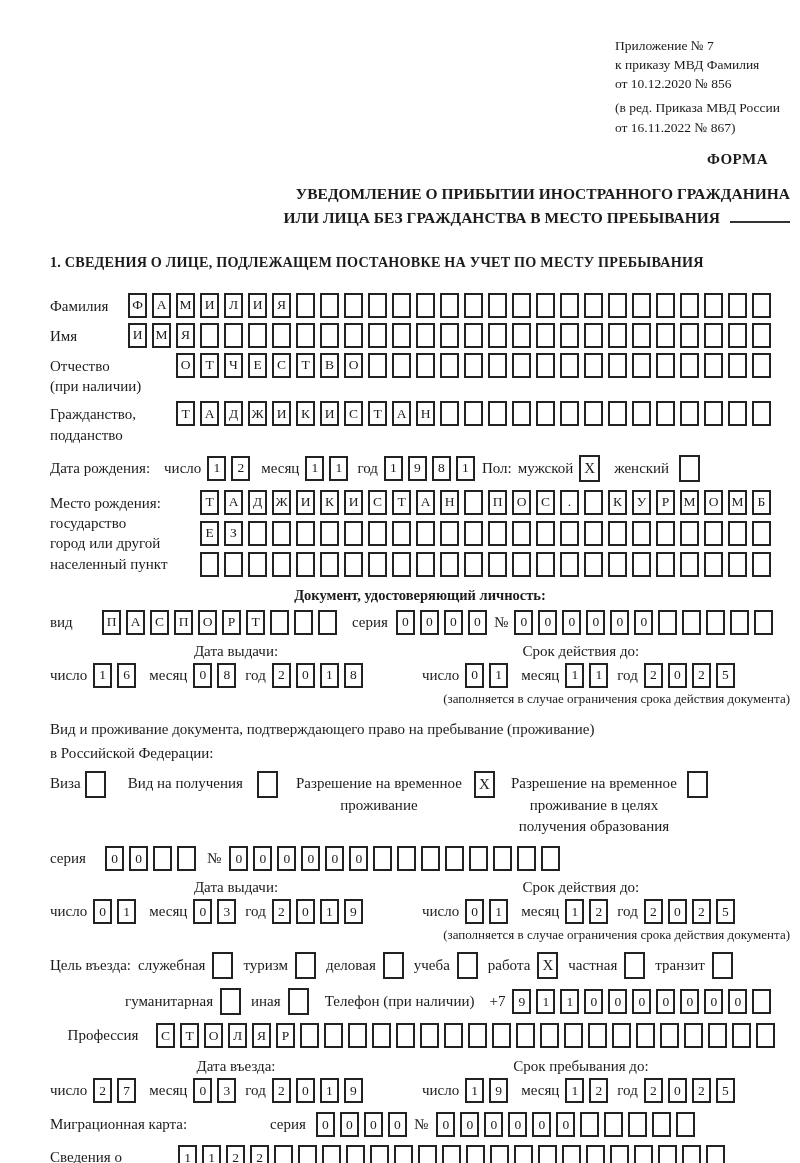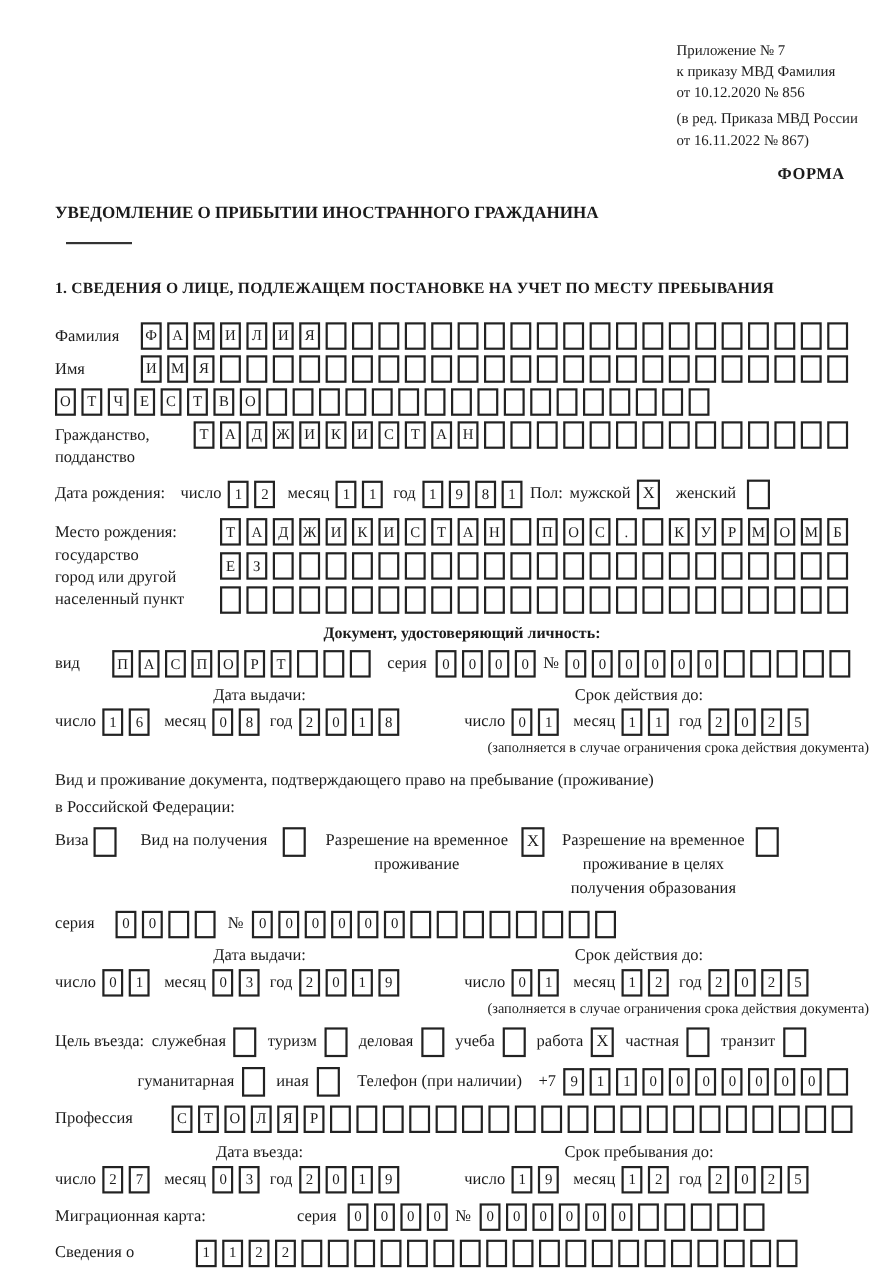--- a/index.html
+++ b/index.html
@@ -5,21 +5,21 @@
   html,body{margin:0;padding:0;background:#ffffff;}
   body{
     width:800px;height:1163px;box-sizing:border-box;
     padding:36px 10px 0 50px;
     font-family:"Liberation Serif","DejaVu Serif",serif;
     color:#1b1b1b;font-size:15px;overflow:hidden;
   }
   .hdr{margin-left:565px;font-size:13.5px;line-height:1.42;}
   .hdr .grp2{margin-top:5px;}
   .forma{font-weight:bold;text-align:right;padding-right:22px;margin-top:14px;font-size:15px;letter-spacing:.5px;}
-  .title{font-weight:bold;text-align:left;font-size:15.5px;line-height:1.55;margin-top:14px;}
+  .title{font-weight:bold;text-align:right;font-size:15.5px;line-height:1.55;margin-top:14px;}
   .blank-line{display:inline-block;width:60px;border-bottom:2.5px solid #333;height:13px;margin-left:10px;}
   .sect{font-weight:bold;font-size:14.2px;margin-top:24px;letter-spacing:.2px;}
   .row{display:flex;align-items:flex-start;margin-top:5px;}
   .lbl{flex:none;line-height:1.35;padding-top:3px;}
   .cells{display:flex;flex:none;flex-wrap:nowrap;}
   .cell{
     box-sizing:border-box;flex:none;width:19px;height:25px;border:2px solid #222;
     margin-right:5px;display:flex;align-items:center;justify-content:center;
     font-size:13.5px;
   }
@@ -56,21 +56,21 @@
   <div class="grp2">
     <div>(в ред. Приказа МВД России</div>
     <div>от 16.11.2022 № 867)</div>
   </div>
 </div>
 <div class="forma">ФОРМА</div>
 
 <div class="title">
   <div>УВЕДОМЛЕНИЕ О ПРИБЫТИИ ИНОСТРАННОГО ГРАЖДАНИНА</div>
   <div>
-    <span class="blank-line"></span>
+    <span>ИЛИ ЛИЦА БЕЗ ГРАЖДАНСТВА В МЕСТО ПРЕБЫВАНИЯ</span><span class="blank-line"></span>
   </div>
 </div>
 
 <div class="sect">1. СВЕДЕНИЯ О ЛИЦЕ, ПОДЛЕЖАЩЕМ ПОСТАНОВКЕ НА УЧЕТ ПО МЕСТУ ПРЕБЫВАНИЯ</div>
 
 <div class="row" style="margin-top:22px;">
   <div class="lbl" style="width:78px;">Фамилия</div>
   <div class="cells">
       <span class="cell">Ф</span>
       <span class="cell">А</span>
@@ -129,20 +129,24 @@
       <span class="cell"></span>
       <span class="cell"></span>
       <span class="cell"></span>
       <span class="cell"></span>
       <span class="cell"></span>
       <span class="cell"></span>
     </div>
 </div>
 
 <div class="row">
+  <div class="lbl" style="width:126px;">
+    <div>Отчество</div>
+    <div>(при наличии)</div>
+  </div>
   <div class="cells">
       <span class="cell">О</span>
       <span class="cell">Т</span>
       <span class="cell">Ч</span>
       <span class="cell">Е</span>
       <span class="cell">С</span>
       <span class="cell">Т</span>
       <span class="cell">В</span>
       <span class="cell">О</span>
       <span class="cell"></span>
@@ -550,21 +554,21 @@
       <span class="cell">0</span>
       <span class="cell">0</span>
       <span class="cell">0</span>
       <span class="cell">0</span>
       <span class="cell">0</span>
       <span class="cell"></span>
     </span>
 </div>
 
 <div class="row" style="align-items:center;margin-top:8px;">
-  <span style="width:106px;flex:none;">Профессия</span>
+  <span style="width:106px;flex:none;text-align:center;">Профессия</span>
   <span class="cells">
       <span class="cell">С</span>
       <span class="cell">Т</span>
       <span class="cell">О</span>
       <span class="cell">Л</span>
       <span class="cell">Я</span>
       <span class="cell">Р</span>
       <span class="cell"></span>
       <span class="cell"></span>
       <span class="cell"></span>

